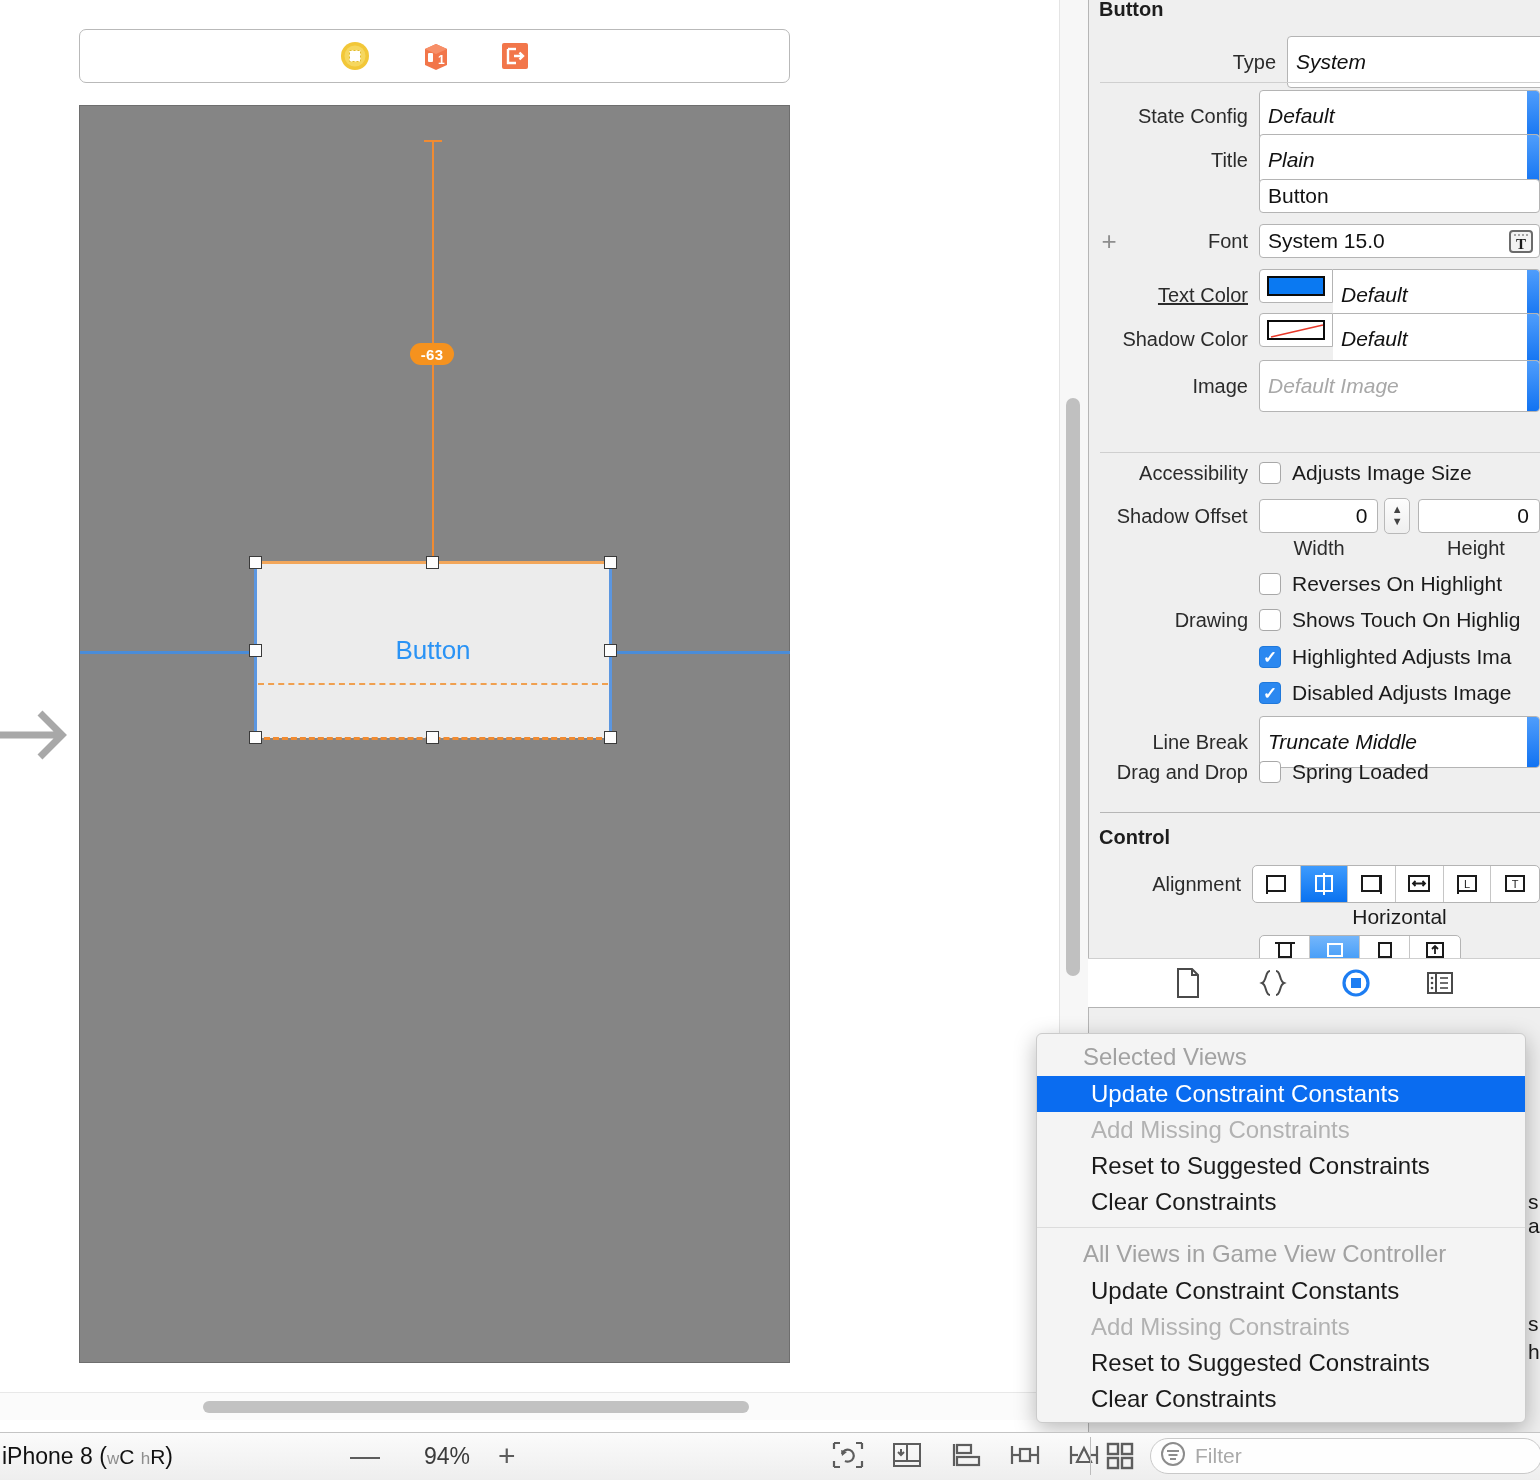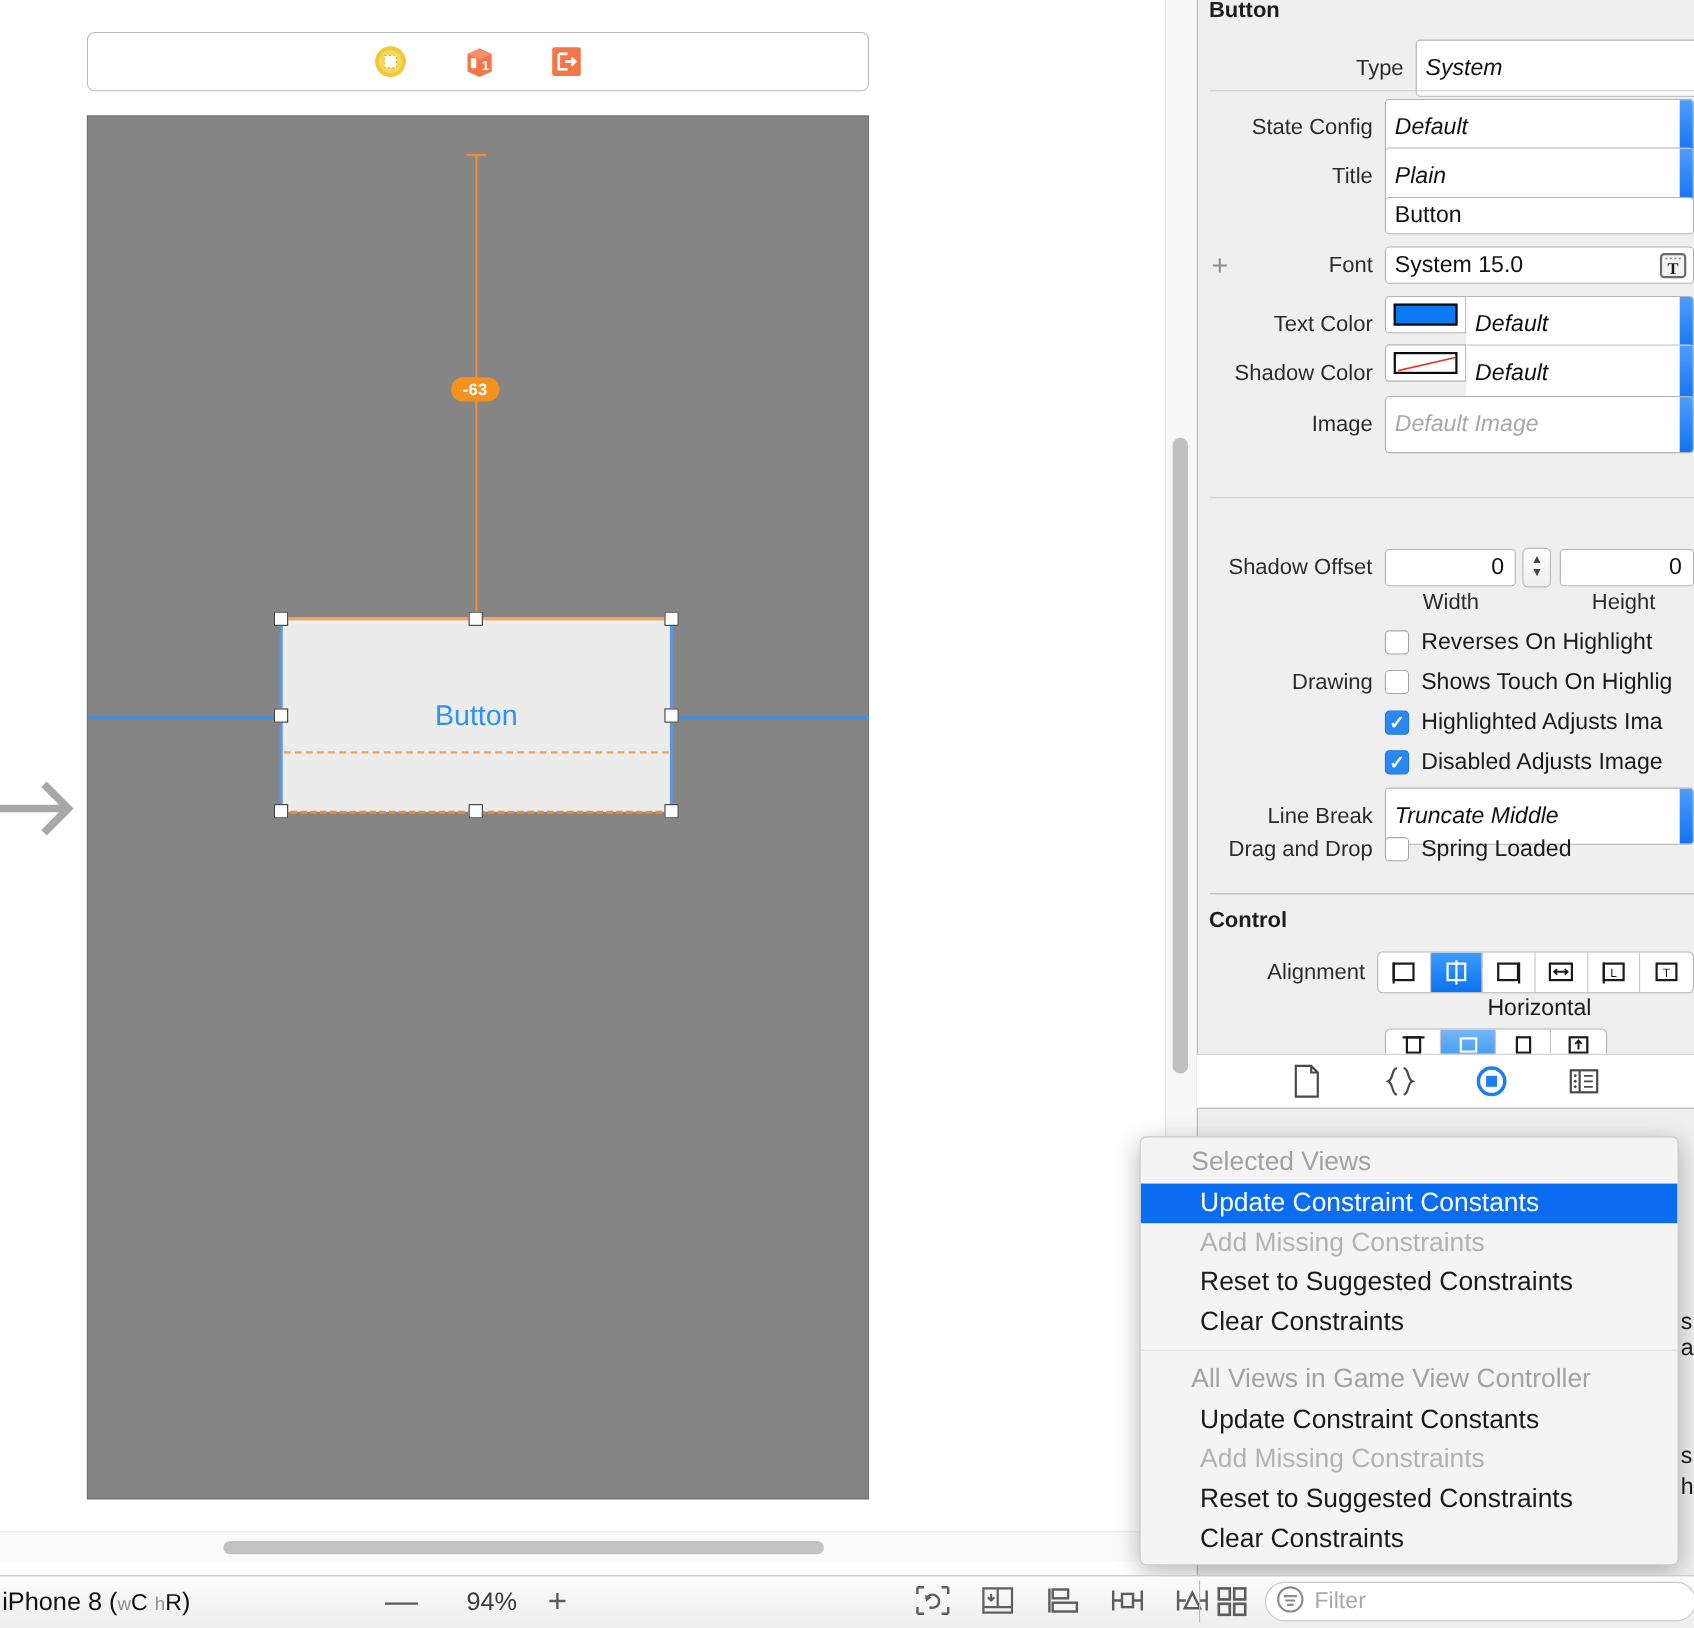--- a/index.html
+++ b/index.html
@@ -349,21 +349,21 @@
         <svg width="28" height="28" viewBox="0 0 28 28">
           <rect x="3" y="4" width="22" height="21" rx="3" fill="#f3f3f3" stroke="#6b6b6b" stroke-width="2"></rect>
           <line x1="7" y1="8" x2="21" y2="8" stroke="#8c8c8c" stroke-width="1.4" stroke-dasharray="2 2"></line>
           <text x="14" y="22" text-anchor="middle" font-family="Liberation Serif, serif" font-size="15" fill="#1b1b1b" font-weight="bold">T</text>
         </svg>
       </span>
     </span>
   </div>
 
   <div class="row" style="left:1100px; top:269px; width:440px;">
-    <span class="lbl" style="width:148px;">Text Color</span>
+    <span class="lbl" style="width:148px;text-decoration:underline;">Text Color</span>
     <span style="margin-left:11px; display:flex;">
       <span class="swatch-box">
         <span class="swatch-inner" id="text-color-swatch-inner" style="background: rgb(10, 121, 242);"></span>
       </span>
       <span class="popup" style="width:207px; border-left:none; border-radius:0 4px 4px 0;">
         <span>Default</span>
         <span class="popup-arrow"></span>
       </span>
     </span>
   </div>
@@ -389,20 +389,25 @@
     <span class="lbl" style="width:148px;">Image</span>
     <span class="popup" style="margin-left:11px; width:281px; color:#a8a8a8;">
       <span>Default Image</span>
       <span class="popup-arrow"></span>
     </span>
   </div>
 
 
   <div class="hsep" style="top:452px;"></div>
 
+  <div class="row" style="left:1100px; top:461px; width:440px;">
+    <span class="lbl" style="width:148px;">Accessibility</span>
+    <span class="cbox" style="margin-left:11px;"></span>
+    <span class="cbox-label">Adjusts Image Size</span>
+  </div>
 
   <div class="row" style="left:1100px; top:498px; width:440px;">
     <span class="lbl" style="width:148px;">Shadow Offset</span>
     <span class="field" style="margin-left:11px; width:120px; justify-content:flex-end; padding-right:10px;">0</span>
     <span class="stepper" style="margin-left:6px;">
       <span>▲</span>
       <span>▼</span>
     </span>
     <span class="field" style="margin-left:8px; width:122px; justify-content:flex-end; padding-right:10px;">0</span>
   </div>

